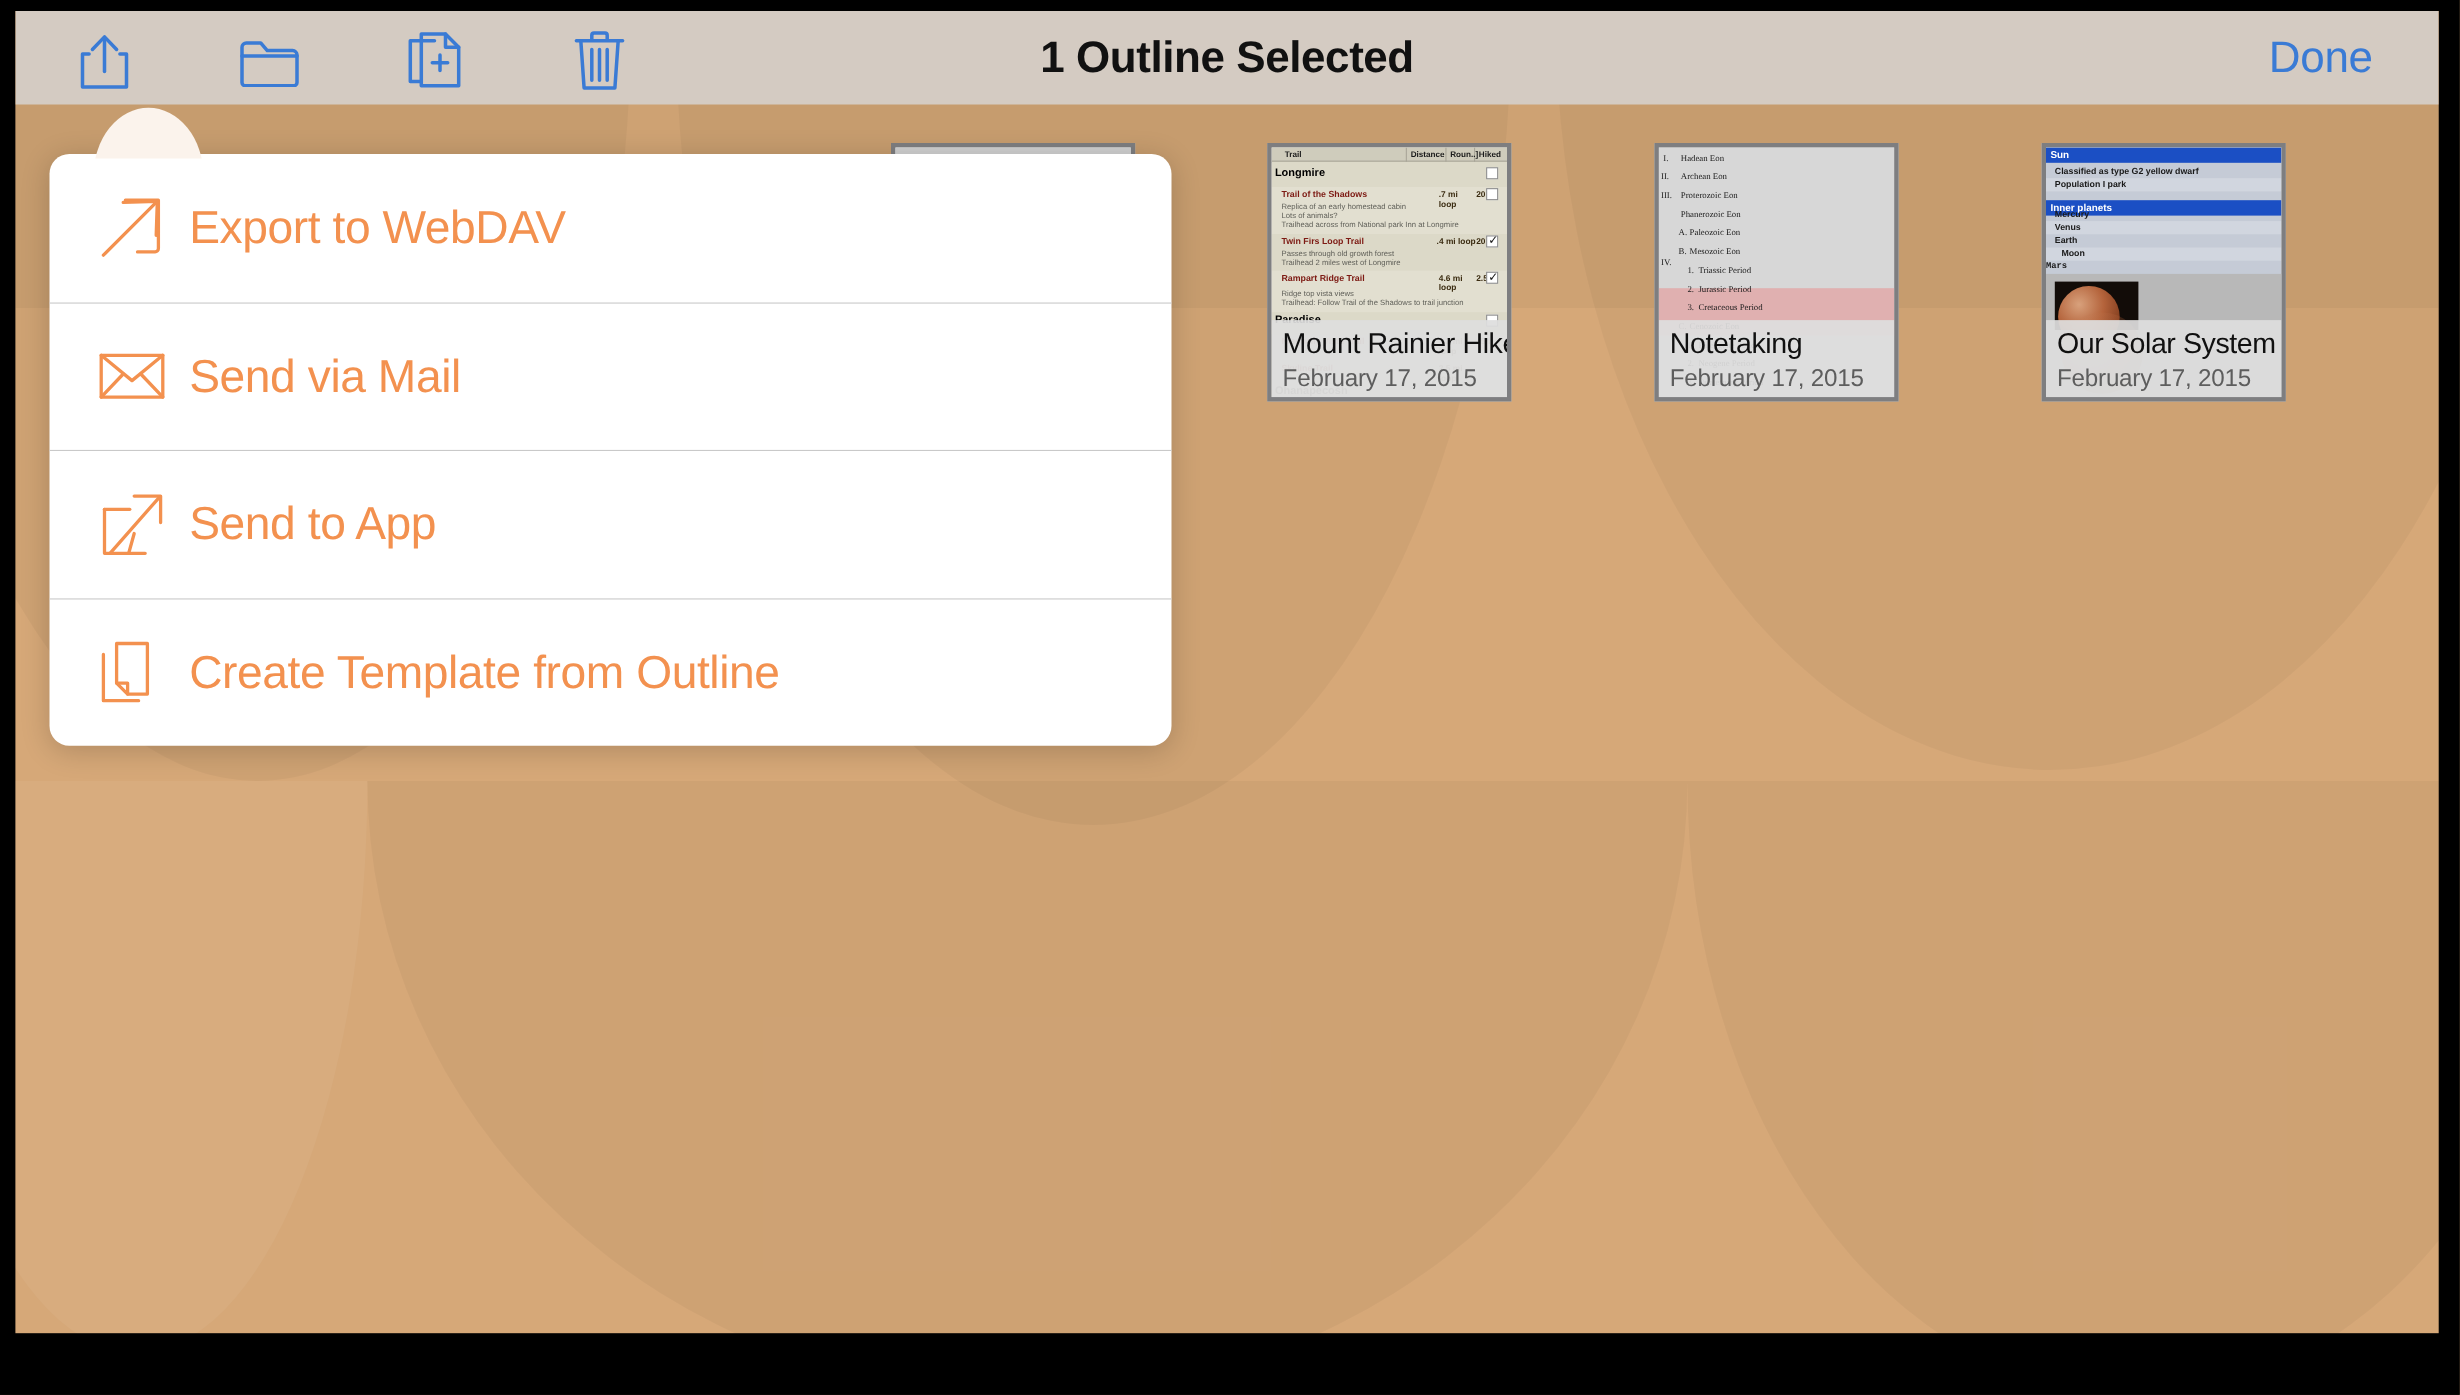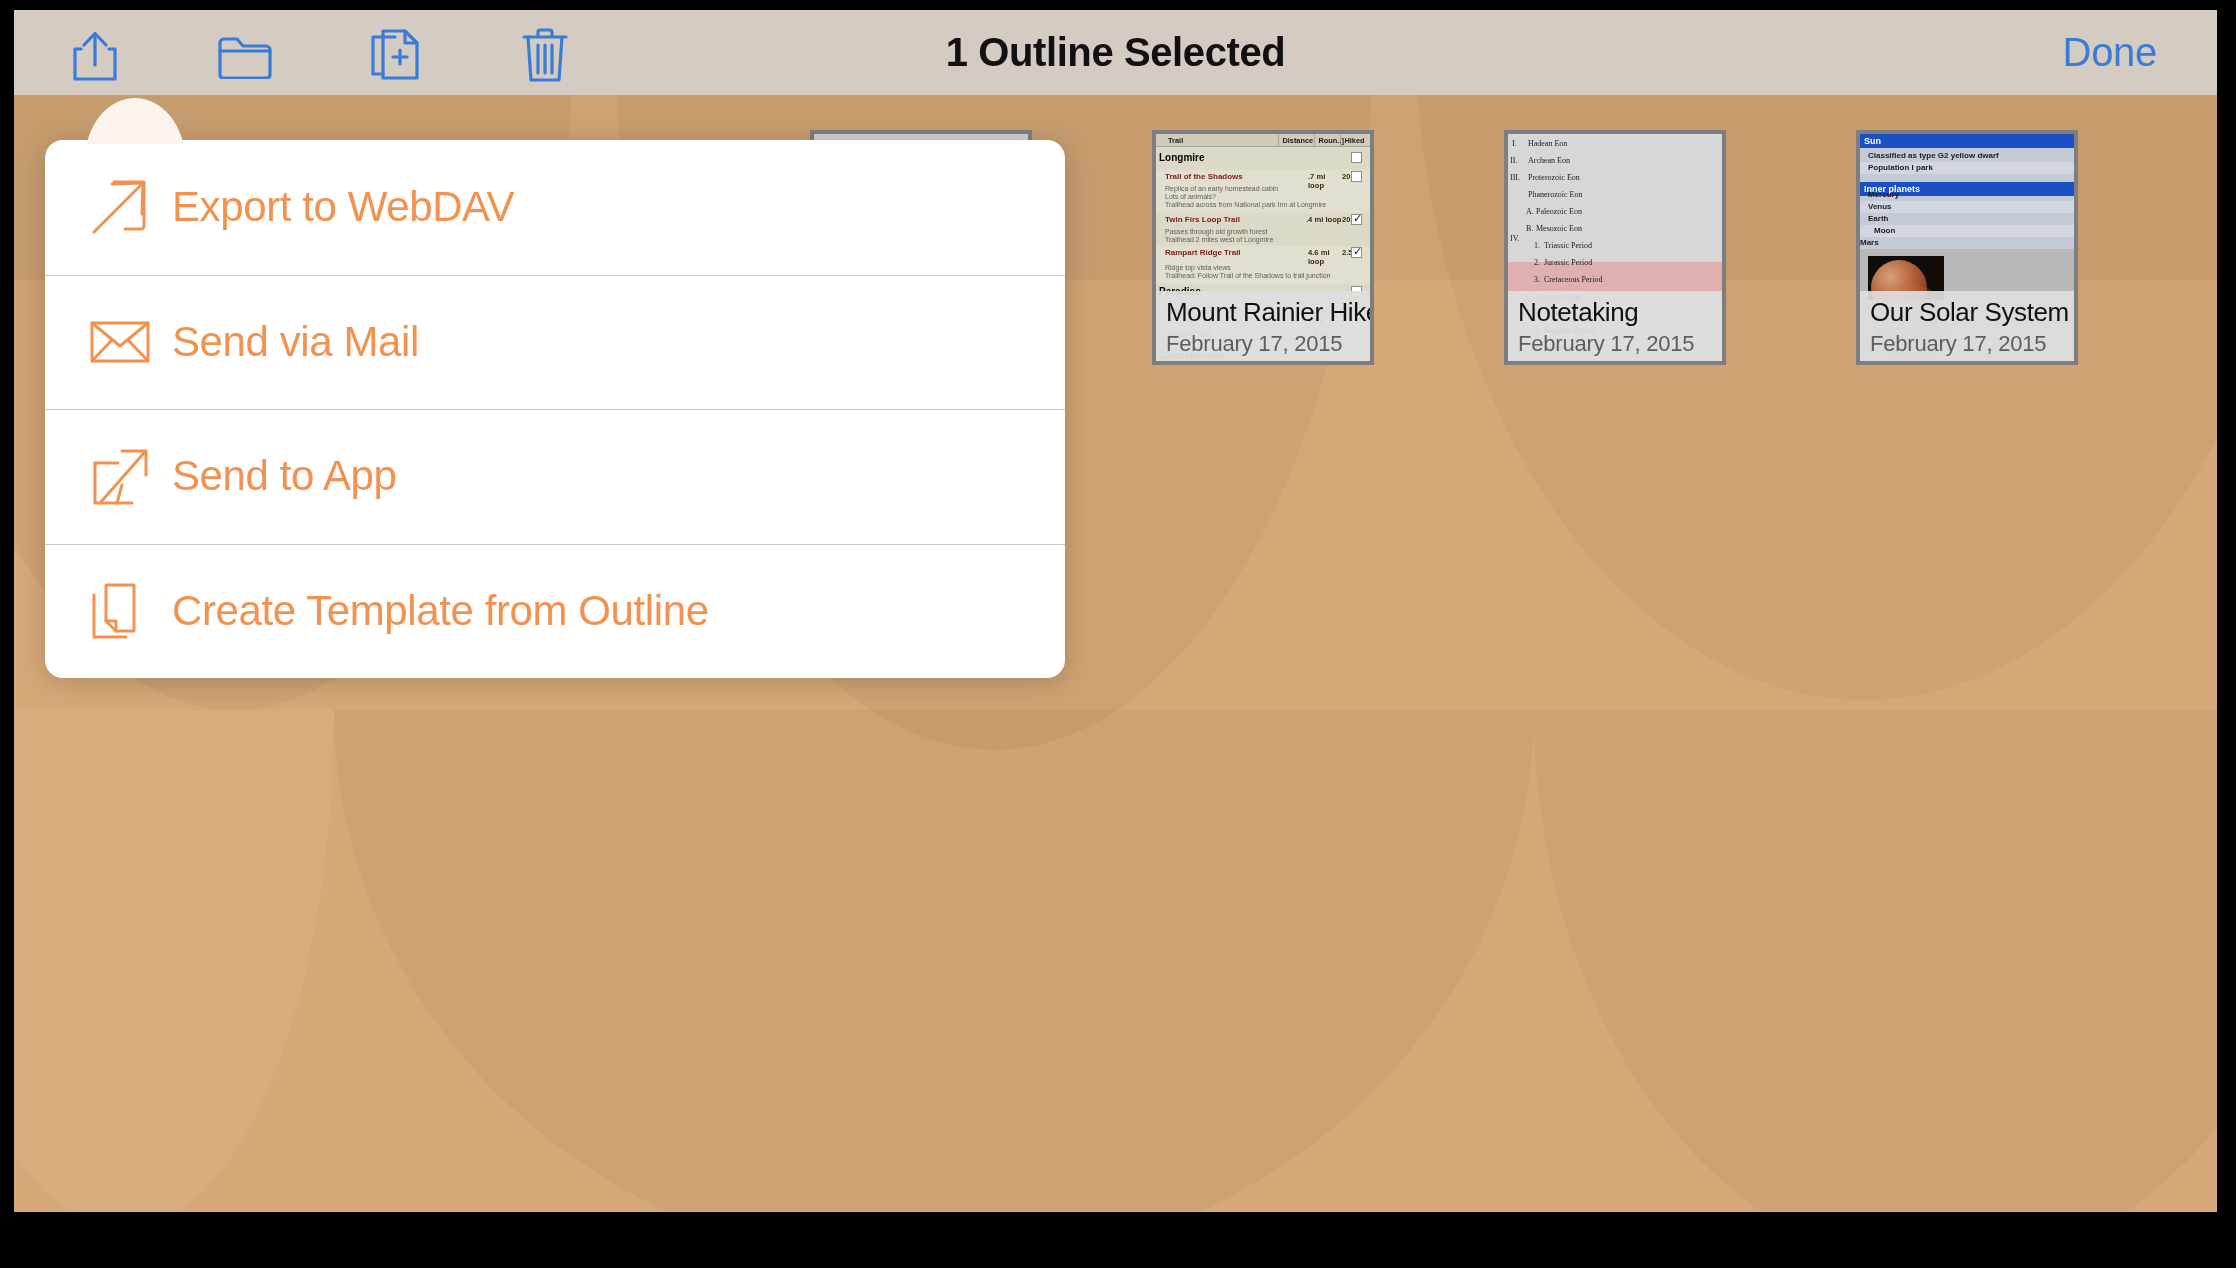--- a/index.html
+++ b/index.html
@@ -263,21 +263,21 @@
       <div class="card-body">
         <div class="ss">
           <div class="ss-h" style="top:0;  height:14px; line-height:14px;">Sun</div>
           <div class="ss-r" style="top:16px; height:12px; line-height:12px; padding-left:8px;">Classified as type G2 yellow dwarf</div>
           <div class="ss-r" style="top:28px; height:12px; line-height:12px; padding-left:8px; background:rgba(255,255,255,0.22);">Population I park</div>
           <div class="ss-h" style="top:48px; height:14px; line-height:14px;">Inner planets</div>
           <div class="ss-r" style="top:55px; height:12px; line-height:12px; padding-left:8px;">Mercury</div>
           <div class="ss-r" style="top:67px; height:12px; line-height:12px; padding-left:8px; background:rgba(255,255,255,0.22);">Venus</div>
           <div class="ss-r" style="top:79px; height:12px; line-height:12px; padding-left:8px;">Earth</div>
           <div class="ss-r" style="top:91px; height:12px; line-height:12px; padding-left:14px; background:rgba(255,255,255,0.22);">Moon</div>
-          <div class="ss-r" style="top:103px;height:12px; line-height:12px; padding-left:0;">Mars</div>
+          <div class="ss-r" style="top:103px;height:12px; line-height:12px; padding-left:0;font-family:Liberation Mono, monospace;">Mars</div>
           <div style="position:absolute; left:0; right:0; top:115px; bottom:0; background:#b8b8b8;"></div>
           <div class="ss-photo" style="left:8px; top:122px; width:76px; height:44px;">
             <div class="ss-planet" style="left:3px; top:4px; width:56px; height:56px;"></div>
           </div>
           <div class="ss-planet" style="left:14px; top:150px; width:74px; height:74px; opacity:.28;"></div>
         </div>
       </div>
       <div class="card-foot">
         <div class="card-title">Our Solar System</div>
         <div class="card-date">February 17, 2015</div>

